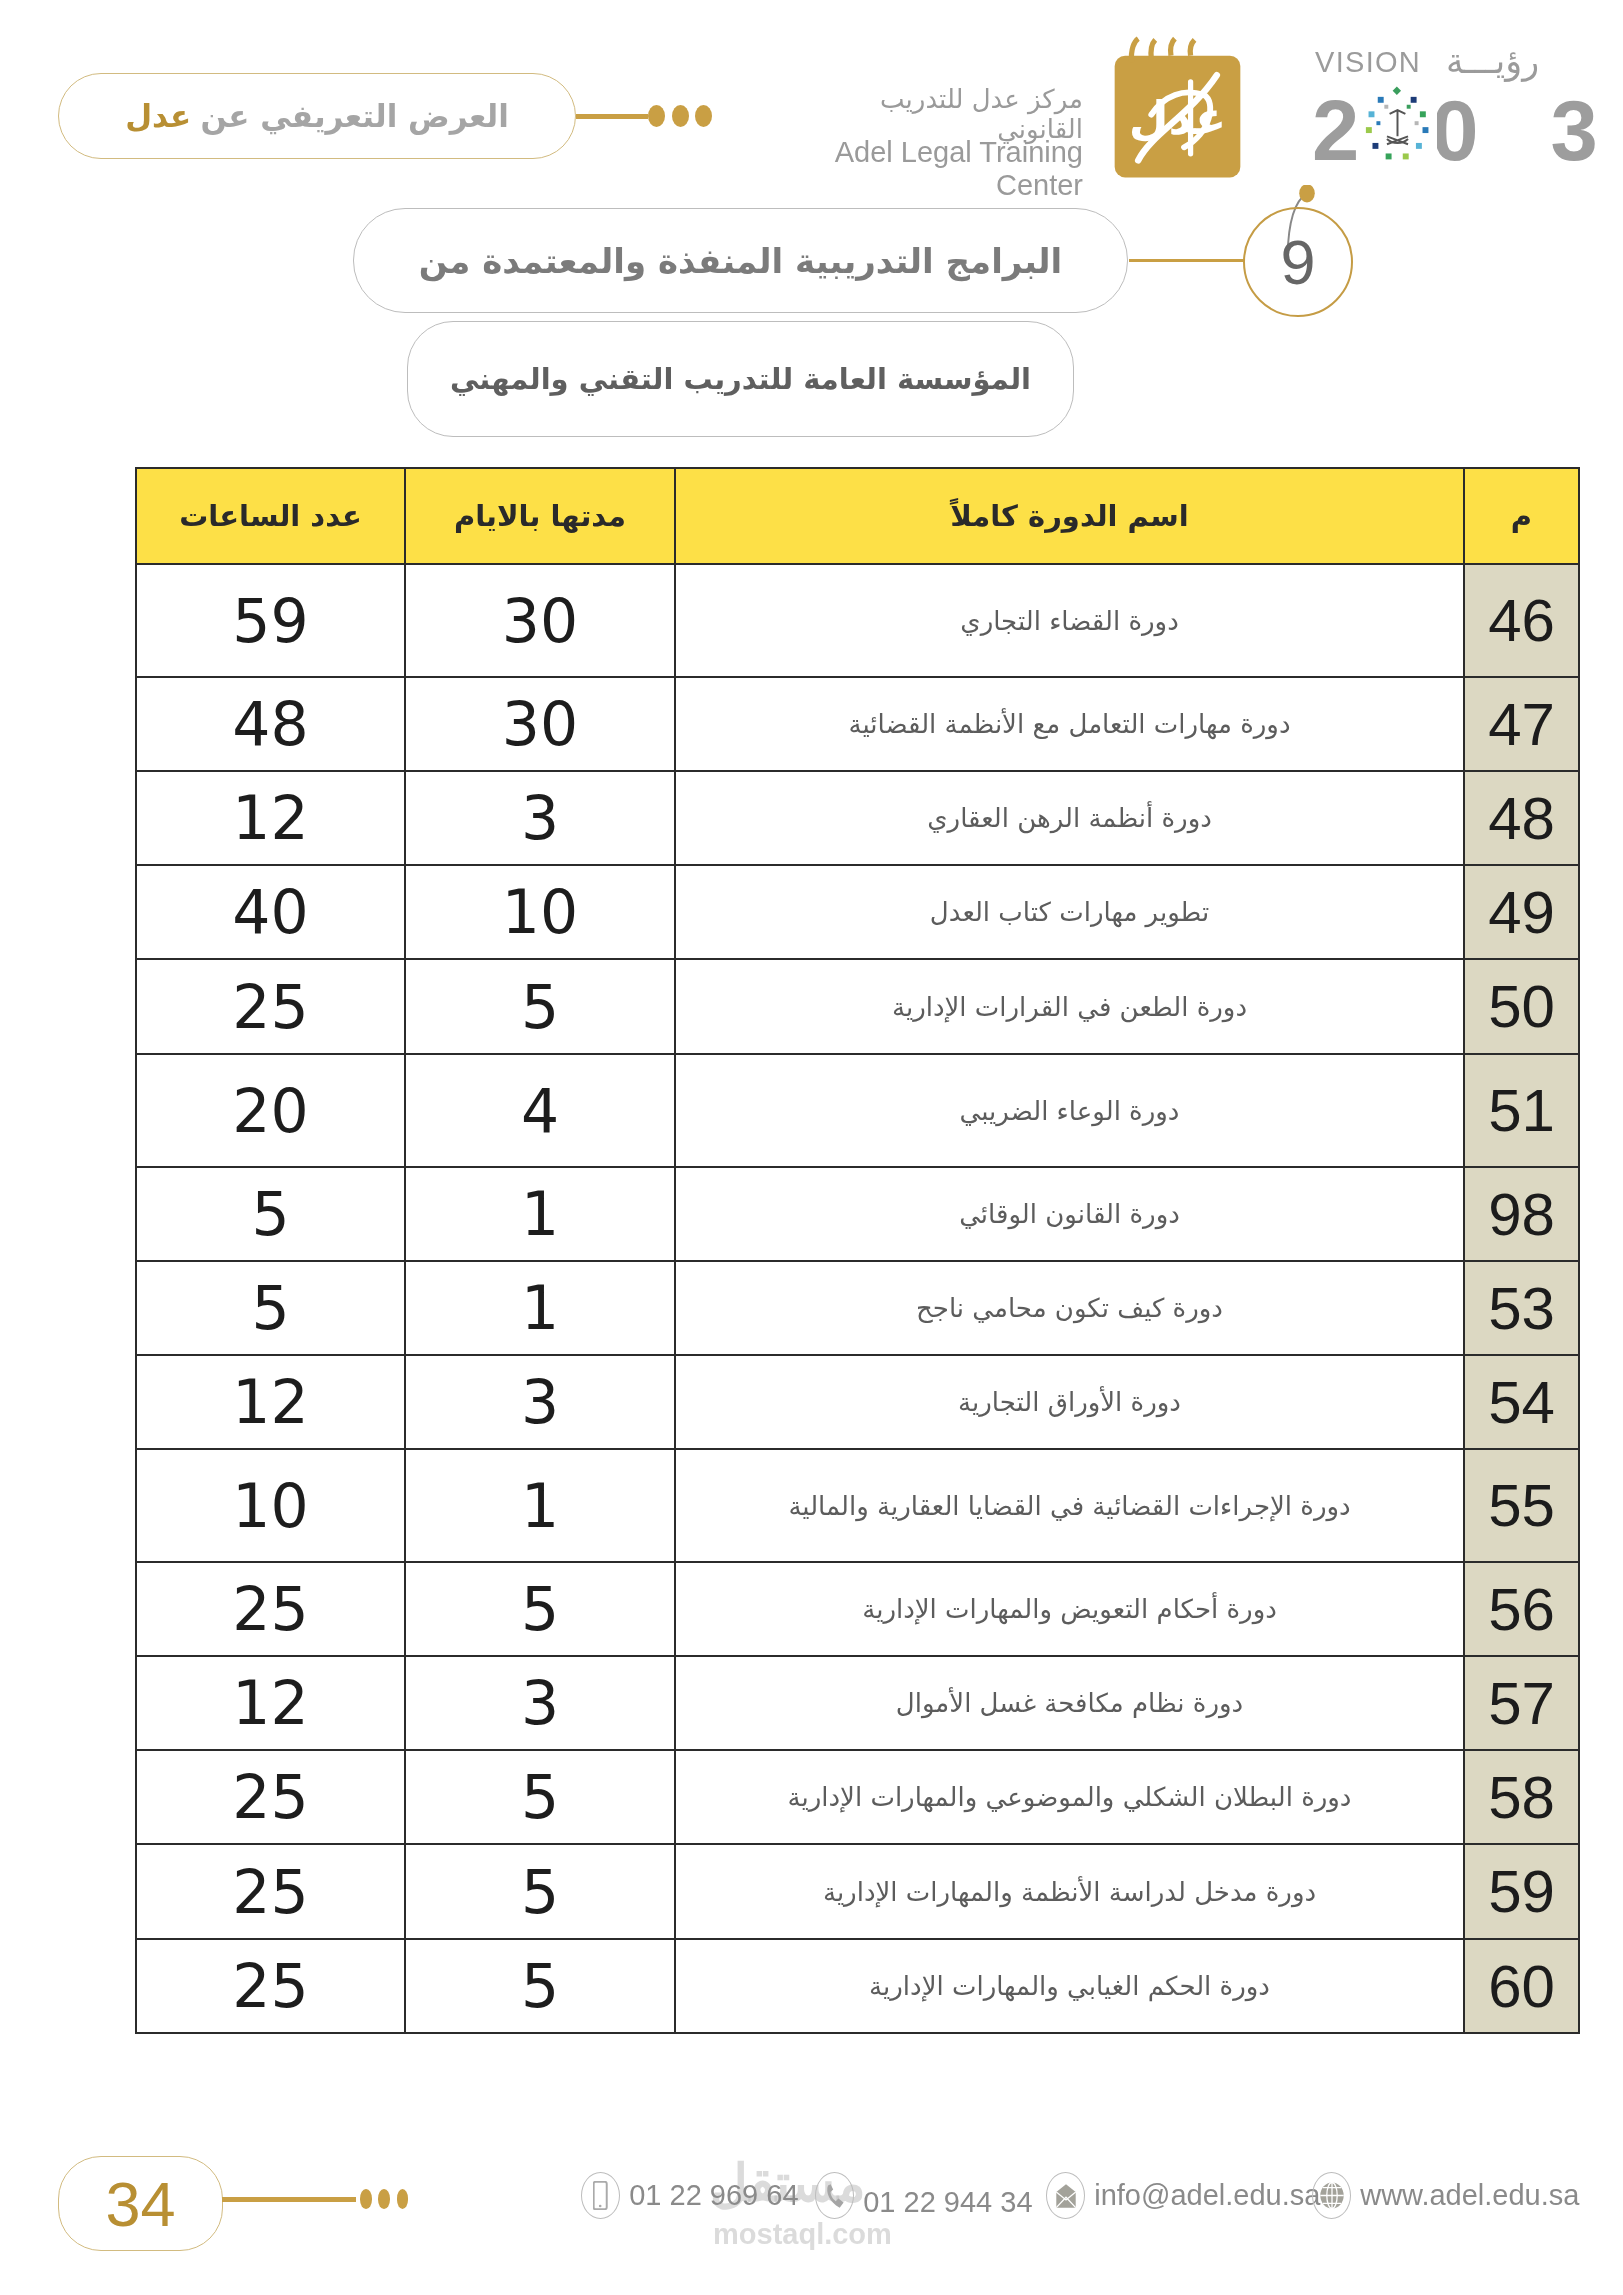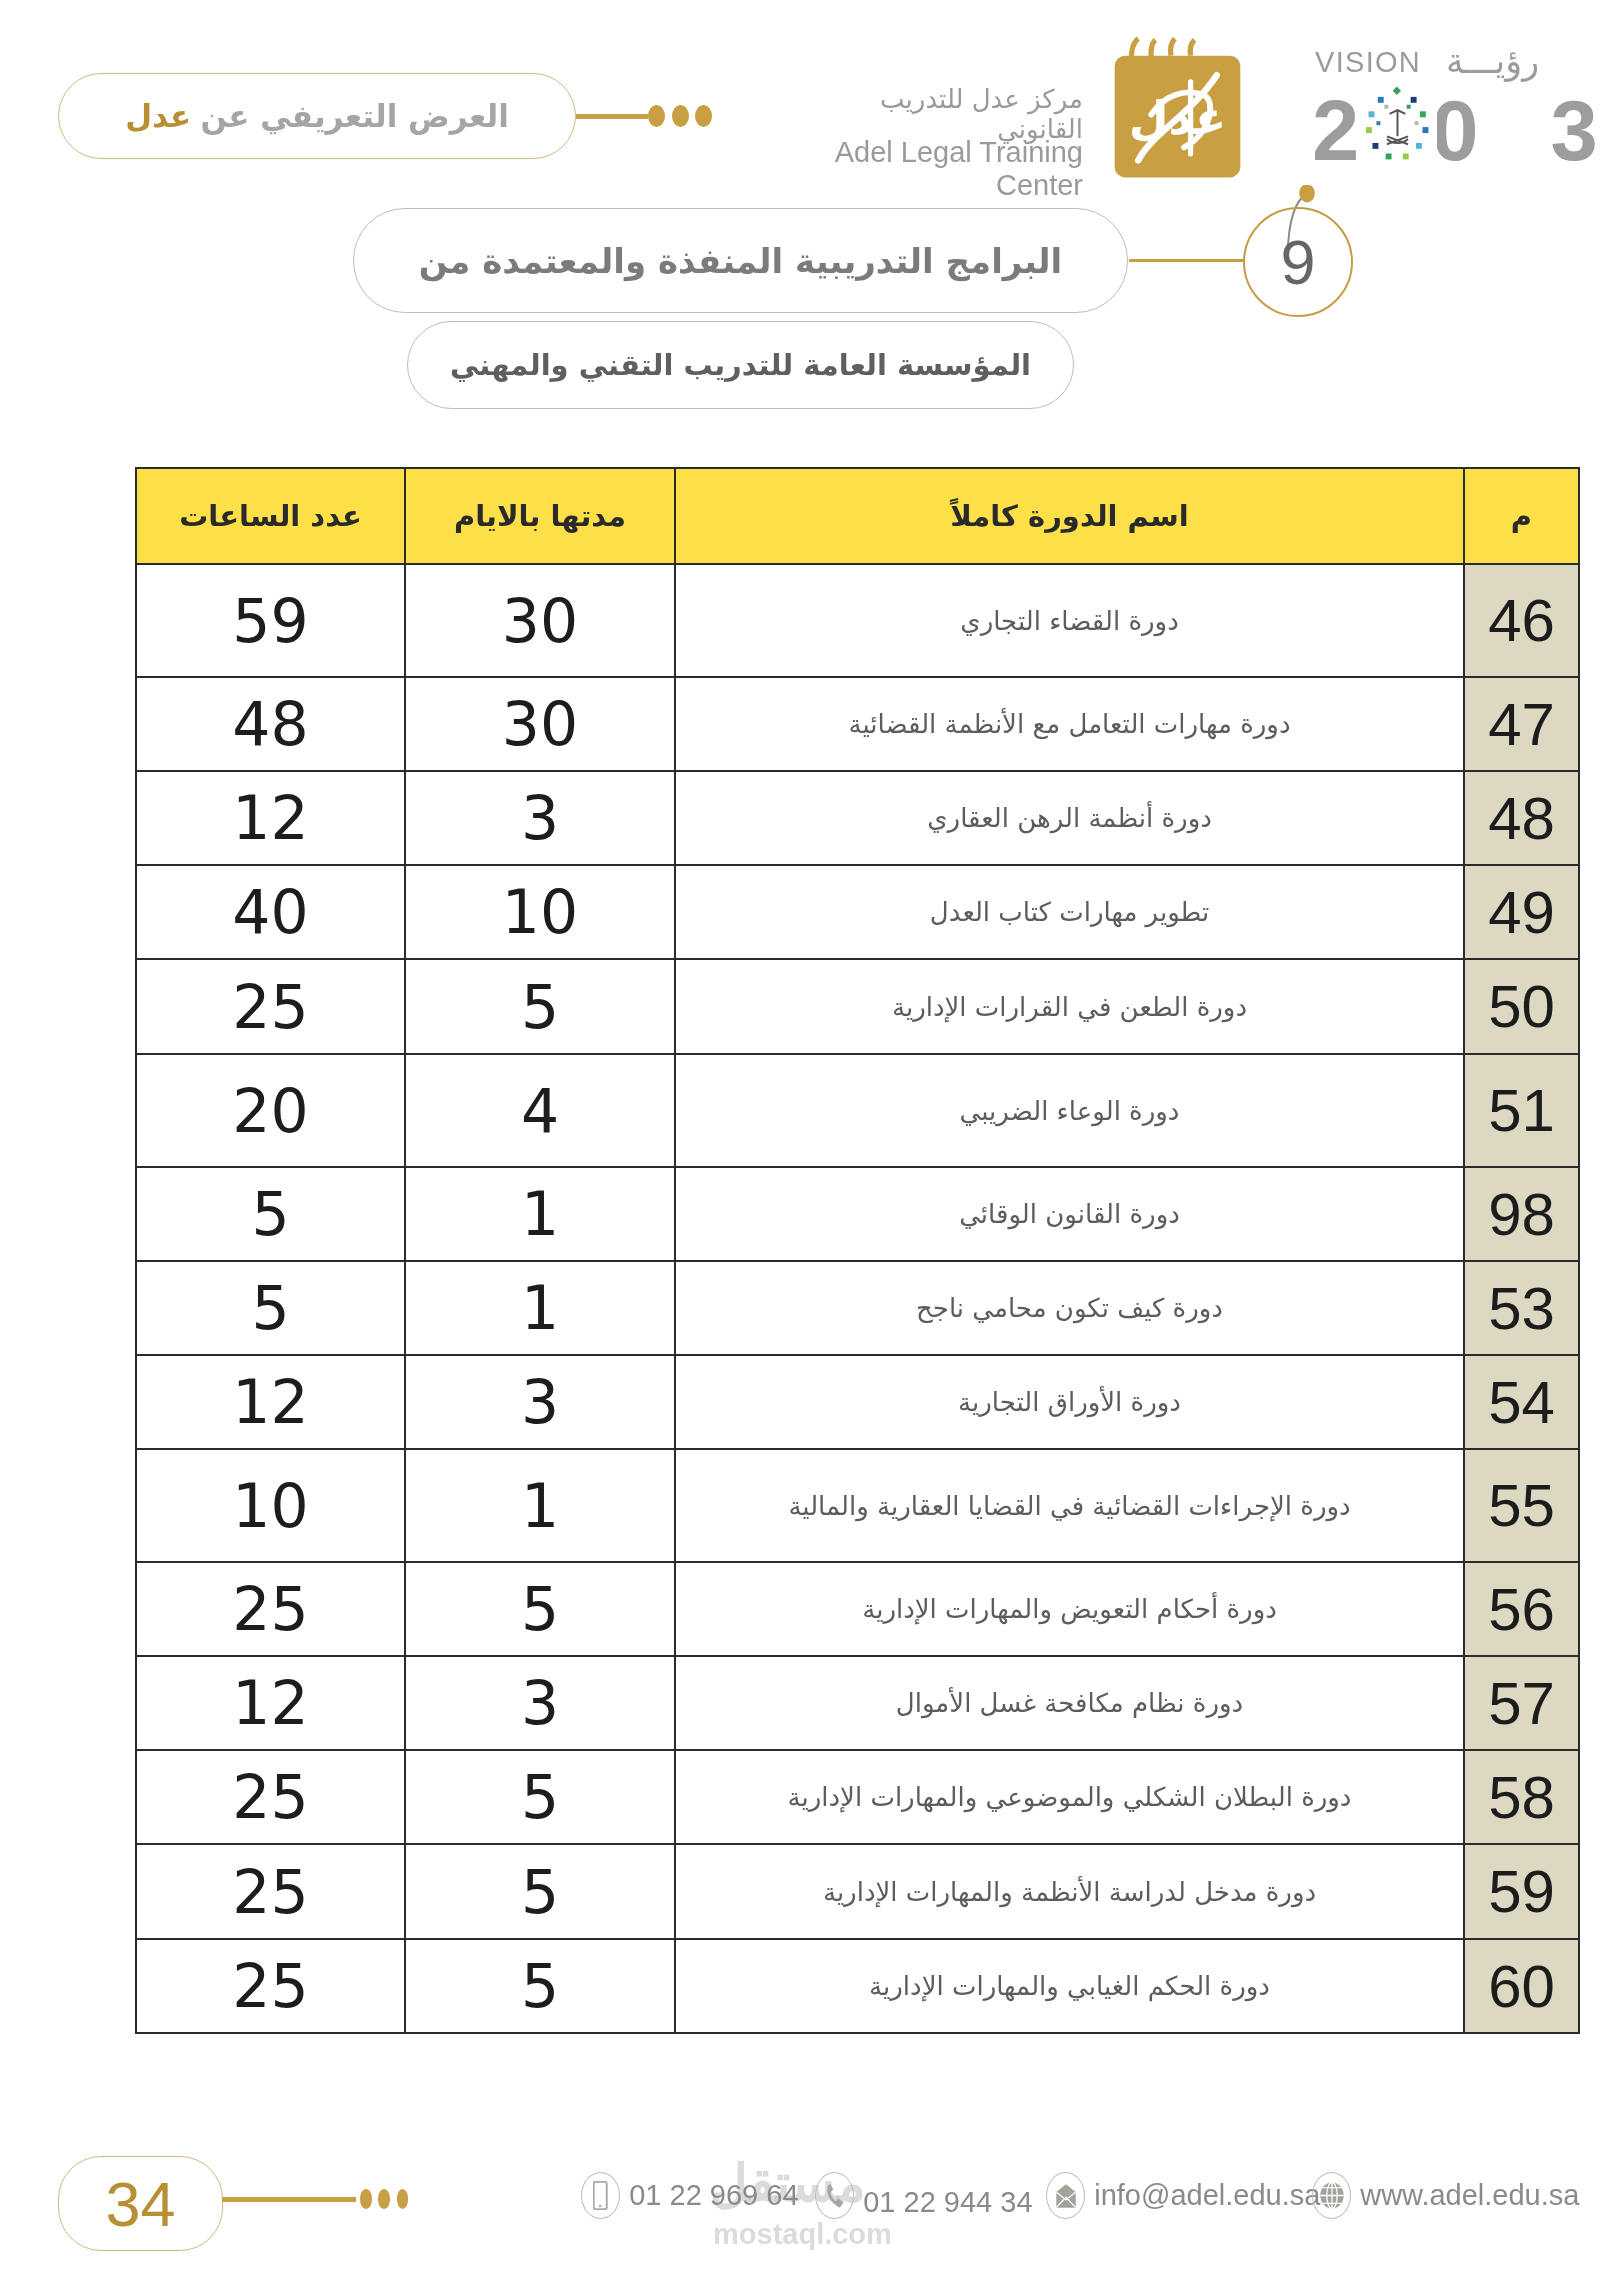--- a/index.html
+++ b/index.html
@@ -27,21 +27,21 @@
                  color:#9b9b9b; letter-spacing:1.3px; }
   .vision-ar { left:1446px; top:41px; font-size:35px; color:#9b9b9b; direction:rtl; }
   .vision-num { left:1312px; top:82px; font-family:"Liberation Sans", sans-serif; font-weight:bold;
                 font-size:85px; color:#9d9d9d; letter-spacing:-1.3px; }
   .vision-emblem { left:1358px; top:85px; width:79px; height:79px; }
 
   
   .section-pill { left:353px; top:208px; width:775px; height:105px; border:1.3px solid #bdbdbd;
                   border-radius:52px; box-sizing:border-box; display:flex; align-items:center;
                   justify-content:center; direction:rtl; font-size:34px; font-weight:bold; color:#7b7b7b; }
-  .sub-pill { left:407px; top:321px; width:667px; height:88px; border:1.3px solid #bdbdbd;
+  .sub-pill { left:407px; top:321px; width:667px; height:116px; border:1.3px solid #bdbdbd;
               border-radius:46px; box-sizing:border-box; display:flex; align-items:center;
               justify-content:center; direction:rtl; font-size:29px; font-weight:bold; color:#5f5f5f; }
   .num-circle { left:1243px; top:207px; width:110px; height:110px; border:2px solid #c59c45;
                 border-radius:50%; box-sizing:border-box; display:flex; align-items:center;
                 justify-content:center; font-family:"Liberation Sans", sans-serif; font-size:63px;
                 color:#666; }
 
   
   .tbl { left:135px; top:467px; width:1442px; border-collapse:collapse; direction:rtl; table-layout:fixed; }
   .tbl th, .tbl td { border:2px solid #2b2b2b; text-align:center; vertical-align:middle; padding:0; }

